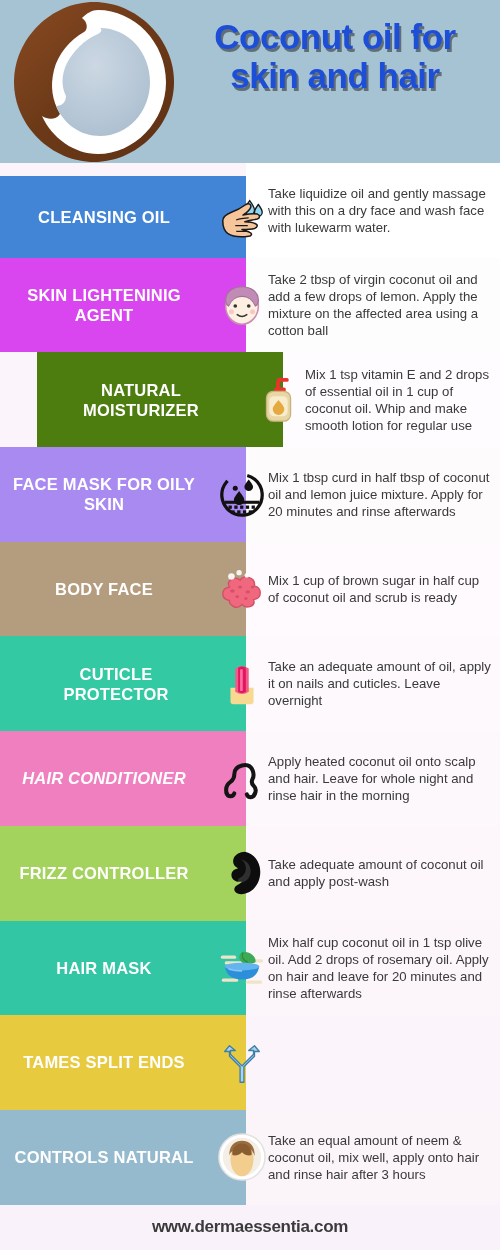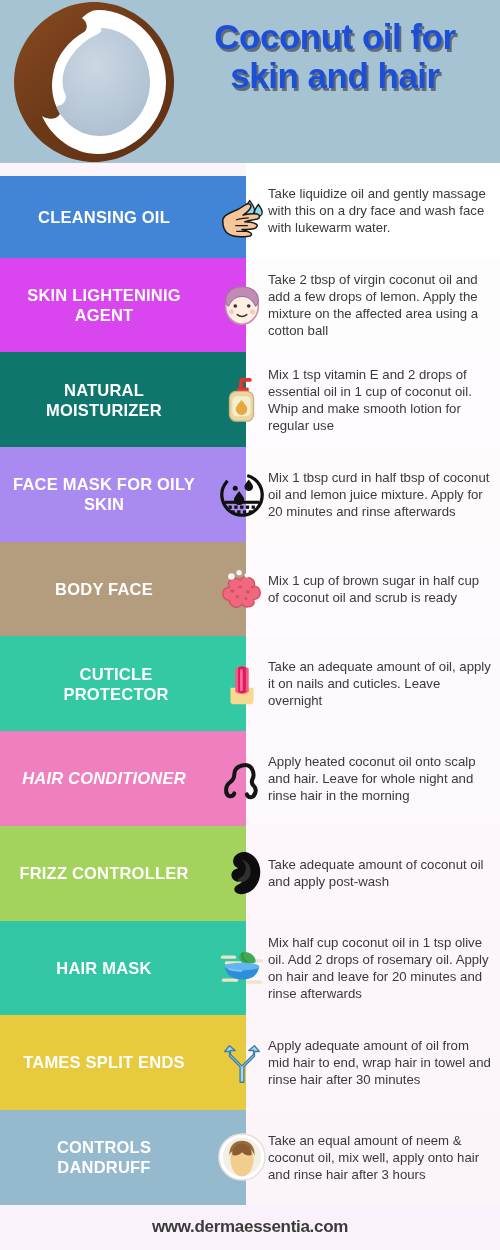--- a/index.html
+++ b/index.html
@@ -175,21 +175,21 @@
       <circle cx="37" cy="33" r="2.6" fill="#f6b9ba" opacity="0.75"></circle>
       <path d="M21 36 q5 4 10 0" stroke="#333" stroke-width="1.5" fill="none" stroke-linecap="round"></path>
     </svg>
           </div>
         </div>
         <div class="row-right" style="background: rgb(254, 253, 254);">
           <div class="row-text">Take 2 tbsp of virgin coconut oil and add a few drops of lemon. Apply the mixture on the affected area using a cotton ball</div>
         </div>
       </div>
       <div class="row" style="height: 94.7px;">
-        <div class="row-left" style="background: #0f766e;">
+        <div class="row-left" style="background: #4d7c0f; margin-left: 37px;">
           <div class="row-title">NATURAL MOISTURIZER</div>
           <div class="row-icon">
             <svg viewBox="0 0 52 52" width="50" height="50">
       <rect x="24" y="3" width="12" height="4" rx="1.6" fill="#e8342a"></rect>
       <rect x="23" y="6" width="4" height="9" fill="#e8342a"></rect>
       <rect x="21" y="13" width="12" height="5" rx="1.6" fill="#e8342a"></rect>
       <rect x="13" y="17" width="25" height="31" rx="7" fill="#e8d6a4" stroke="#c9b37c" stroke-width="1.4"></rect>
       <rect x="16" y="22" width="19" height="21" rx="5" fill="#f7edcd"></rect>
       <path d="M25.5 26 c4 5 6 7 6 9.5 a6 6 0 0 1 -12 0 c0-2.5 2-4.5 6-9.5z" fill="#e5a93f"></path>
     </svg>
@@ -325,27 +325,24 @@
       </div>
       <div class="row" style="height: 94.7px;">
         <div class="row-left" style="background: rgb(232, 202, 63);">
           <div class="row-title">TAMES SPLIT ENDS</div>
           <div class="row-icon">
             <svg viewBox="0 0 52 52" width="50" height="50">
       <path d="M24 46 v-16 l-11-11 v-5 h-5 l5-6 l6 5 h-5 v4 l12 12 l12-12 v-4 h-5 l6-5 l5 6 h-5 v5 l-11 11 v16z" fill="#a9d4ef" stroke="#3e7fa8" stroke-width="1.4" stroke-linejoin="round"></path>
     </svg>
           </div>
         </div>
-        <div class="row-right" style="background: rgb(252, 245, 250);">
-          <div class="row-text">Apply adequate amount of oil from mid hair to end, wrap hair in towel and rinse hair after 30 minutes</div>
-        </div>
       </div>
       <div class="row" style="height: 94.7px;">
         <div class="row-left" style="background: rgb(149, 186, 205);">
-          <div class="row-title">CONTROLS DANDRUFF</div>
+          <div class="row-title">CONTROLS NATURAL</div>
           <div class="row-icon">
             <svg viewBox="0 0 52 52" width="50" height="50">
       <circle cx="26" cy="26" r="24" fill="#ffffff" stroke="#e2e2e2" stroke-width="1.6"></circle>
       <circle cx="26" cy="26" r="20" fill="#f4efe6"></circle>
       <path d="M14 28 c0-10 5-16 12-16 c7 0 12 6 12 16 c0 10-5 18-12 18 c-7 0-12-8-12-18z" fill="#f2cd8e"></path>
       <path d="M13 25 c-1-10 5-16 13-16 c8 0 14 6 13 16 c-1-5-4-8-7-9 c-4 4-11 6-16 4 c-2 1-3 3-3 5z" fill="#9b6c3c"></path>
       <path d="M16 24 c3 1 7 0 10-3 c3 3 7 4 10 3 c1-7-4-12-10-12 c-6 0-11 5-10 12z" fill="#8a5d31"></path>
     </svg>
           </div>
         </div>

